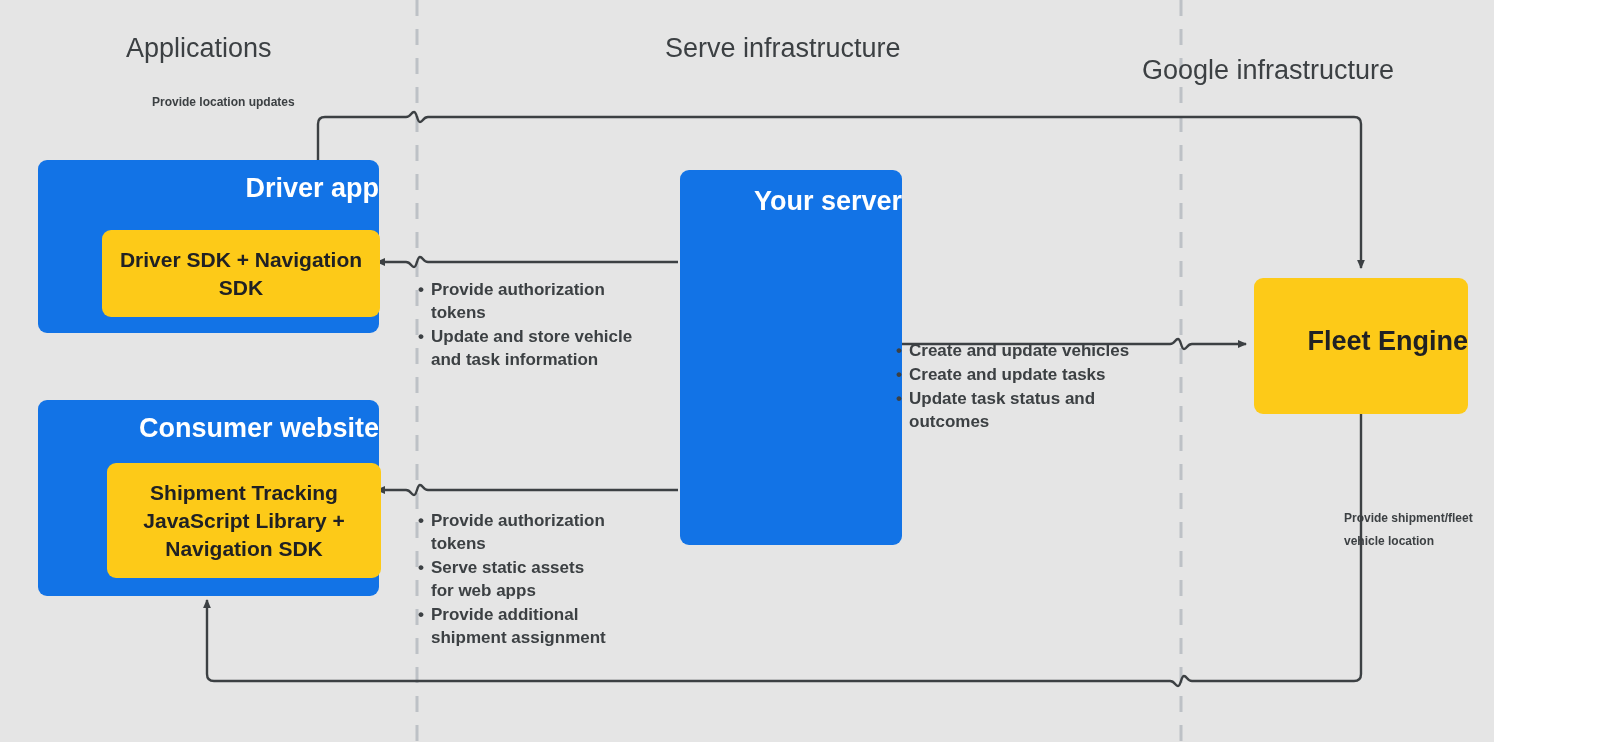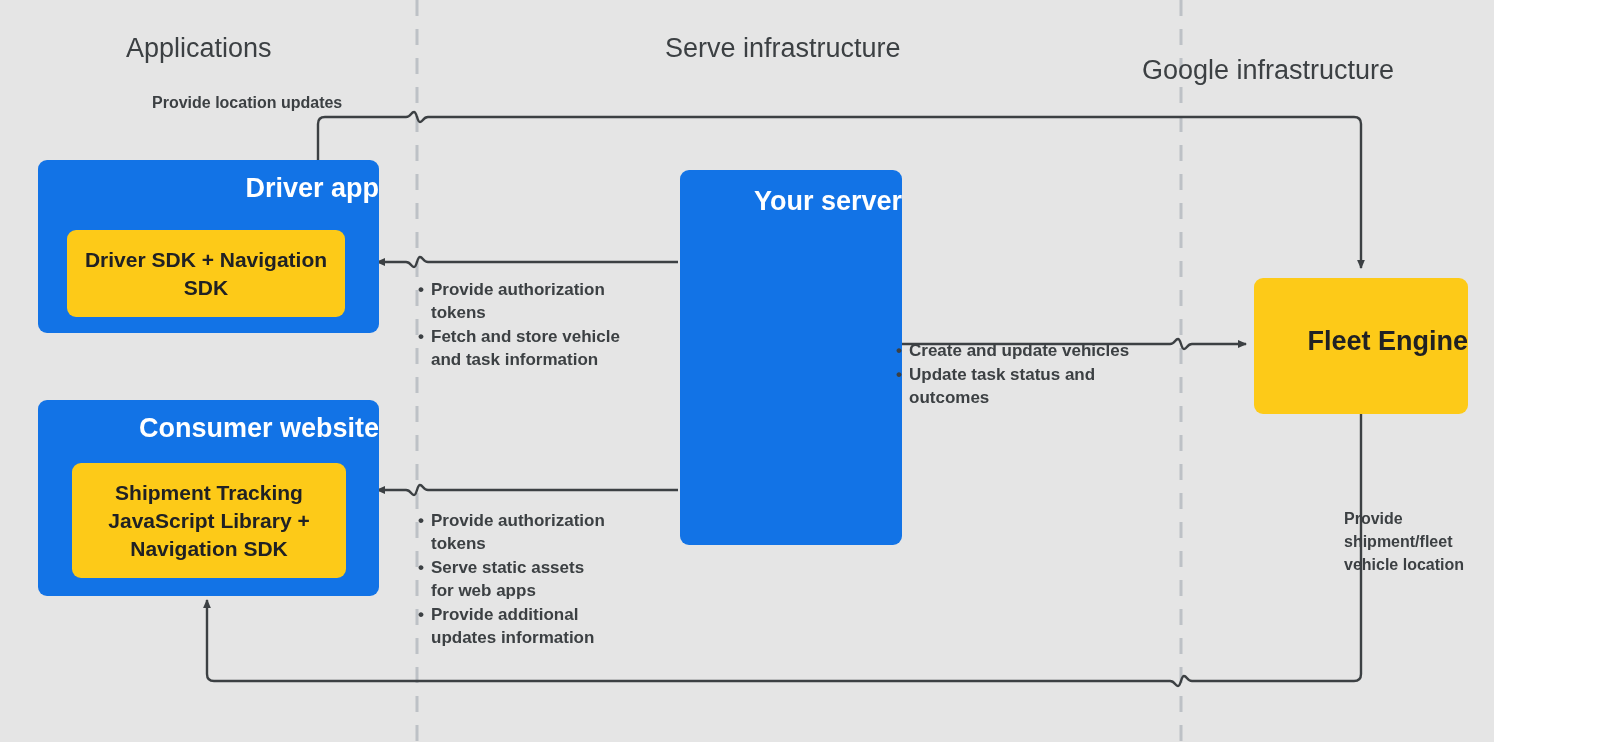--- a/index.html
+++ b/index.html
@@ -40,35 +40,36 @@
 
   .inner-chip{
     position:absolute;
     border-radius:9px;
     background:#fdca18;
     display:flex;
     align-items:center;
     justify-content:center;
     text-align:center;
     box-sizing:border-box;
+    margin-left:35px;
   }
   .chip-text{
     font-family:"Liberation Sans",sans-serif;
     font-weight:bold;
     font-size:21px;
     line-height:28px;
     color:#202124;
     padding:0 8px;
   }
 
   .edge-label{
     position:absolute;
     font-family:"Liberation Sans",sans-serif;
     font-weight:bold;
-    font-size:16px;
+    font-size:12px;
     line-height:23px;
     color:#3c4043;
     white-space:pre-line;
   }
 
   .bullets{
     position:absolute;
     font-family:"Liberation Sans",sans-serif;
     font-weight:bold;
     font-size:17px;
@@ -157,32 +158,33 @@
   </div>
 
   <div class="edge-label" style="left:152px; top:91px;">Provide location updates</div>
 
   <div class="edge-label" style="left:1344px; top:507px;">Provide shipment/fleet
 vehicle location</div>
 
   <ul class="bullets" style="left:418px; top:278px; width:240px;">
     <li>Provide authorization
 tokens</li>
-    <li>Fetch and store vehicle
+    <li>Update and store vehicle
 and task information</li>
   </ul>
 
   <ul class="bullets" style="left:418px; top:509px; width:240px;">
     <li>Provide authorization
 tokens</li>
     <li>Serve static assets
 for web apps</li>
     <li>Provide additional
-updates information</li>
+shipment assignment</li>
   </ul>
 
   <ul class="bullets" style="left:896px; top:339px; width:270px;">
     <li>Create and update vehicles</li>
+    <li>Create and update tasks</li>
     <li>Update task status and
 outcomes</li>
   </ul>
 
 </div>
 
 </body></html>

